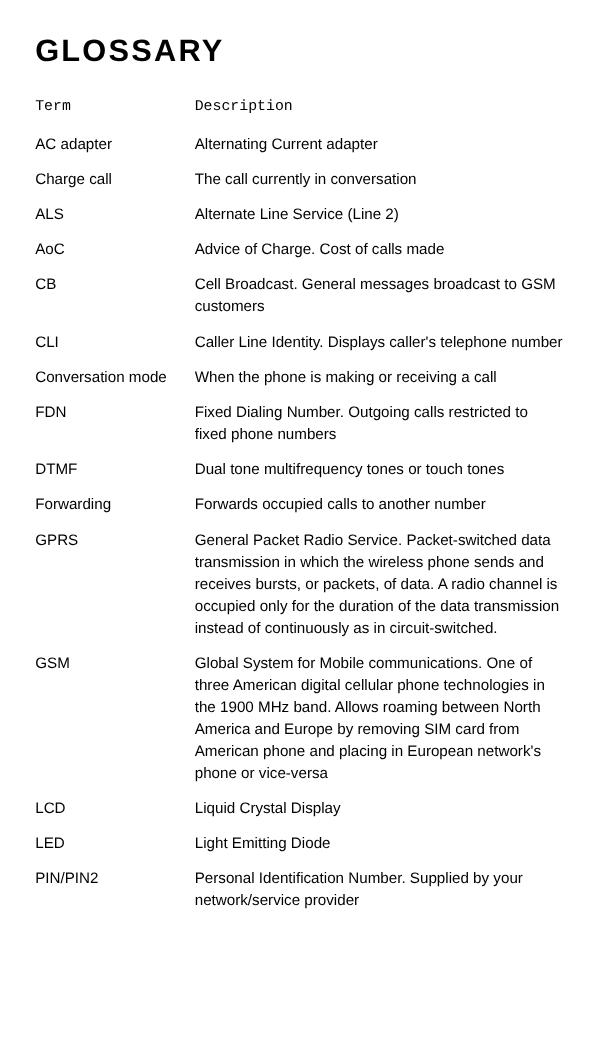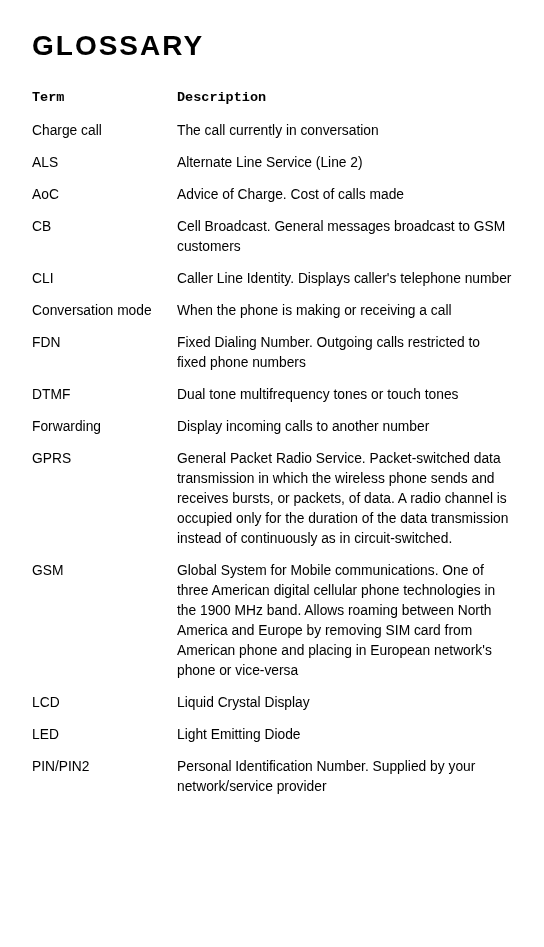--- a/index.html
+++ b/index.html
@@ -23,21 +23,21 @@
       text-transform: uppercase;
       font-variant: small-caps;
       margin-bottom: 24px;
       font-family: Arial, Helvetica, sans-serif;
     }
     .glossary-table {
       width: 100%;
       border-collapse: collapse;
     }
     .glossary-table thead tr th {
-      font-weight: bold;
+      font-weight: normal;
       text-align: left;
       padding: 4px 0 10px 0;
       font-family: 'Courier New', Courier, monospace;
       font-size: 13.5px;
       color: #000;
     }
     .glossary-table thead tr th.col-term {
       width: 145px;
     }
     .glossary-table thead tr th.col-desc {
@@ -66,20 +66,24 @@
 <div class="page-title">Glossary</div>
 
 <table class="glossary-table">
   <thead>
     <tr>
       <th class="col-term">Term</th>
       <th class="col-desc">Description</th>
     </tr>
   </thead>
   <tbody id="glossary-body">
+  <tr>
+        <td class="term-cell">AC adapter</td>
+        <td class="desc-cell">Alternating Current adapter</td>
+      </tr>
       <tr>
         <td class="term-cell">Charge call</td>
         <td class="desc-cell">The call currently in conversation</td>
       </tr>
       <tr>
         <td class="term-cell">ALS</td>
         <td class="desc-cell">Alternate Line Service (Line 2)</td>
       </tr>
       <tr>
         <td class="term-cell">AoC</td>
@@ -100,21 +104,21 @@
       <tr>
         <td class="term-cell">FDN</td>
         <td class="desc-cell">Fixed Dialing Number. Outgoing calls restricted to fixed phone numbers</td>
       </tr>
       <tr>
         <td class="term-cell">DTMF</td>
         <td class="desc-cell">Dual tone multifrequency tones or touch tones</td>
       </tr>
       <tr>
         <td class="term-cell">Forwarding</td>
-        <td class="desc-cell">Display incoming calls to another number</td>
+        <td class="desc-cell">Forwards occupied calls to another number</td>
       </tr>
       <tr>
         <td class="term-cell">GPRS</td>
         <td class="desc-cell">General Packet Radio Service. Packet-switched data transmission in which the wireless phone sends and receives bursts, or packets, of data. A radio channel is occupied only for the duration of the data transmission instead of continuously as in circuit-switched.</td>
       </tr>
       <tr>
         <td class="term-cell">GSM</td>
         <td class="desc-cell">Global System for Mobile communications. One of three American digital cellular phone technologies in the 1900 MHz band. Allows roaming between North America and Europe by removing SIM card from American phone and placing in European network's phone or vice-versa</td>
       </tr>
       <tr>

